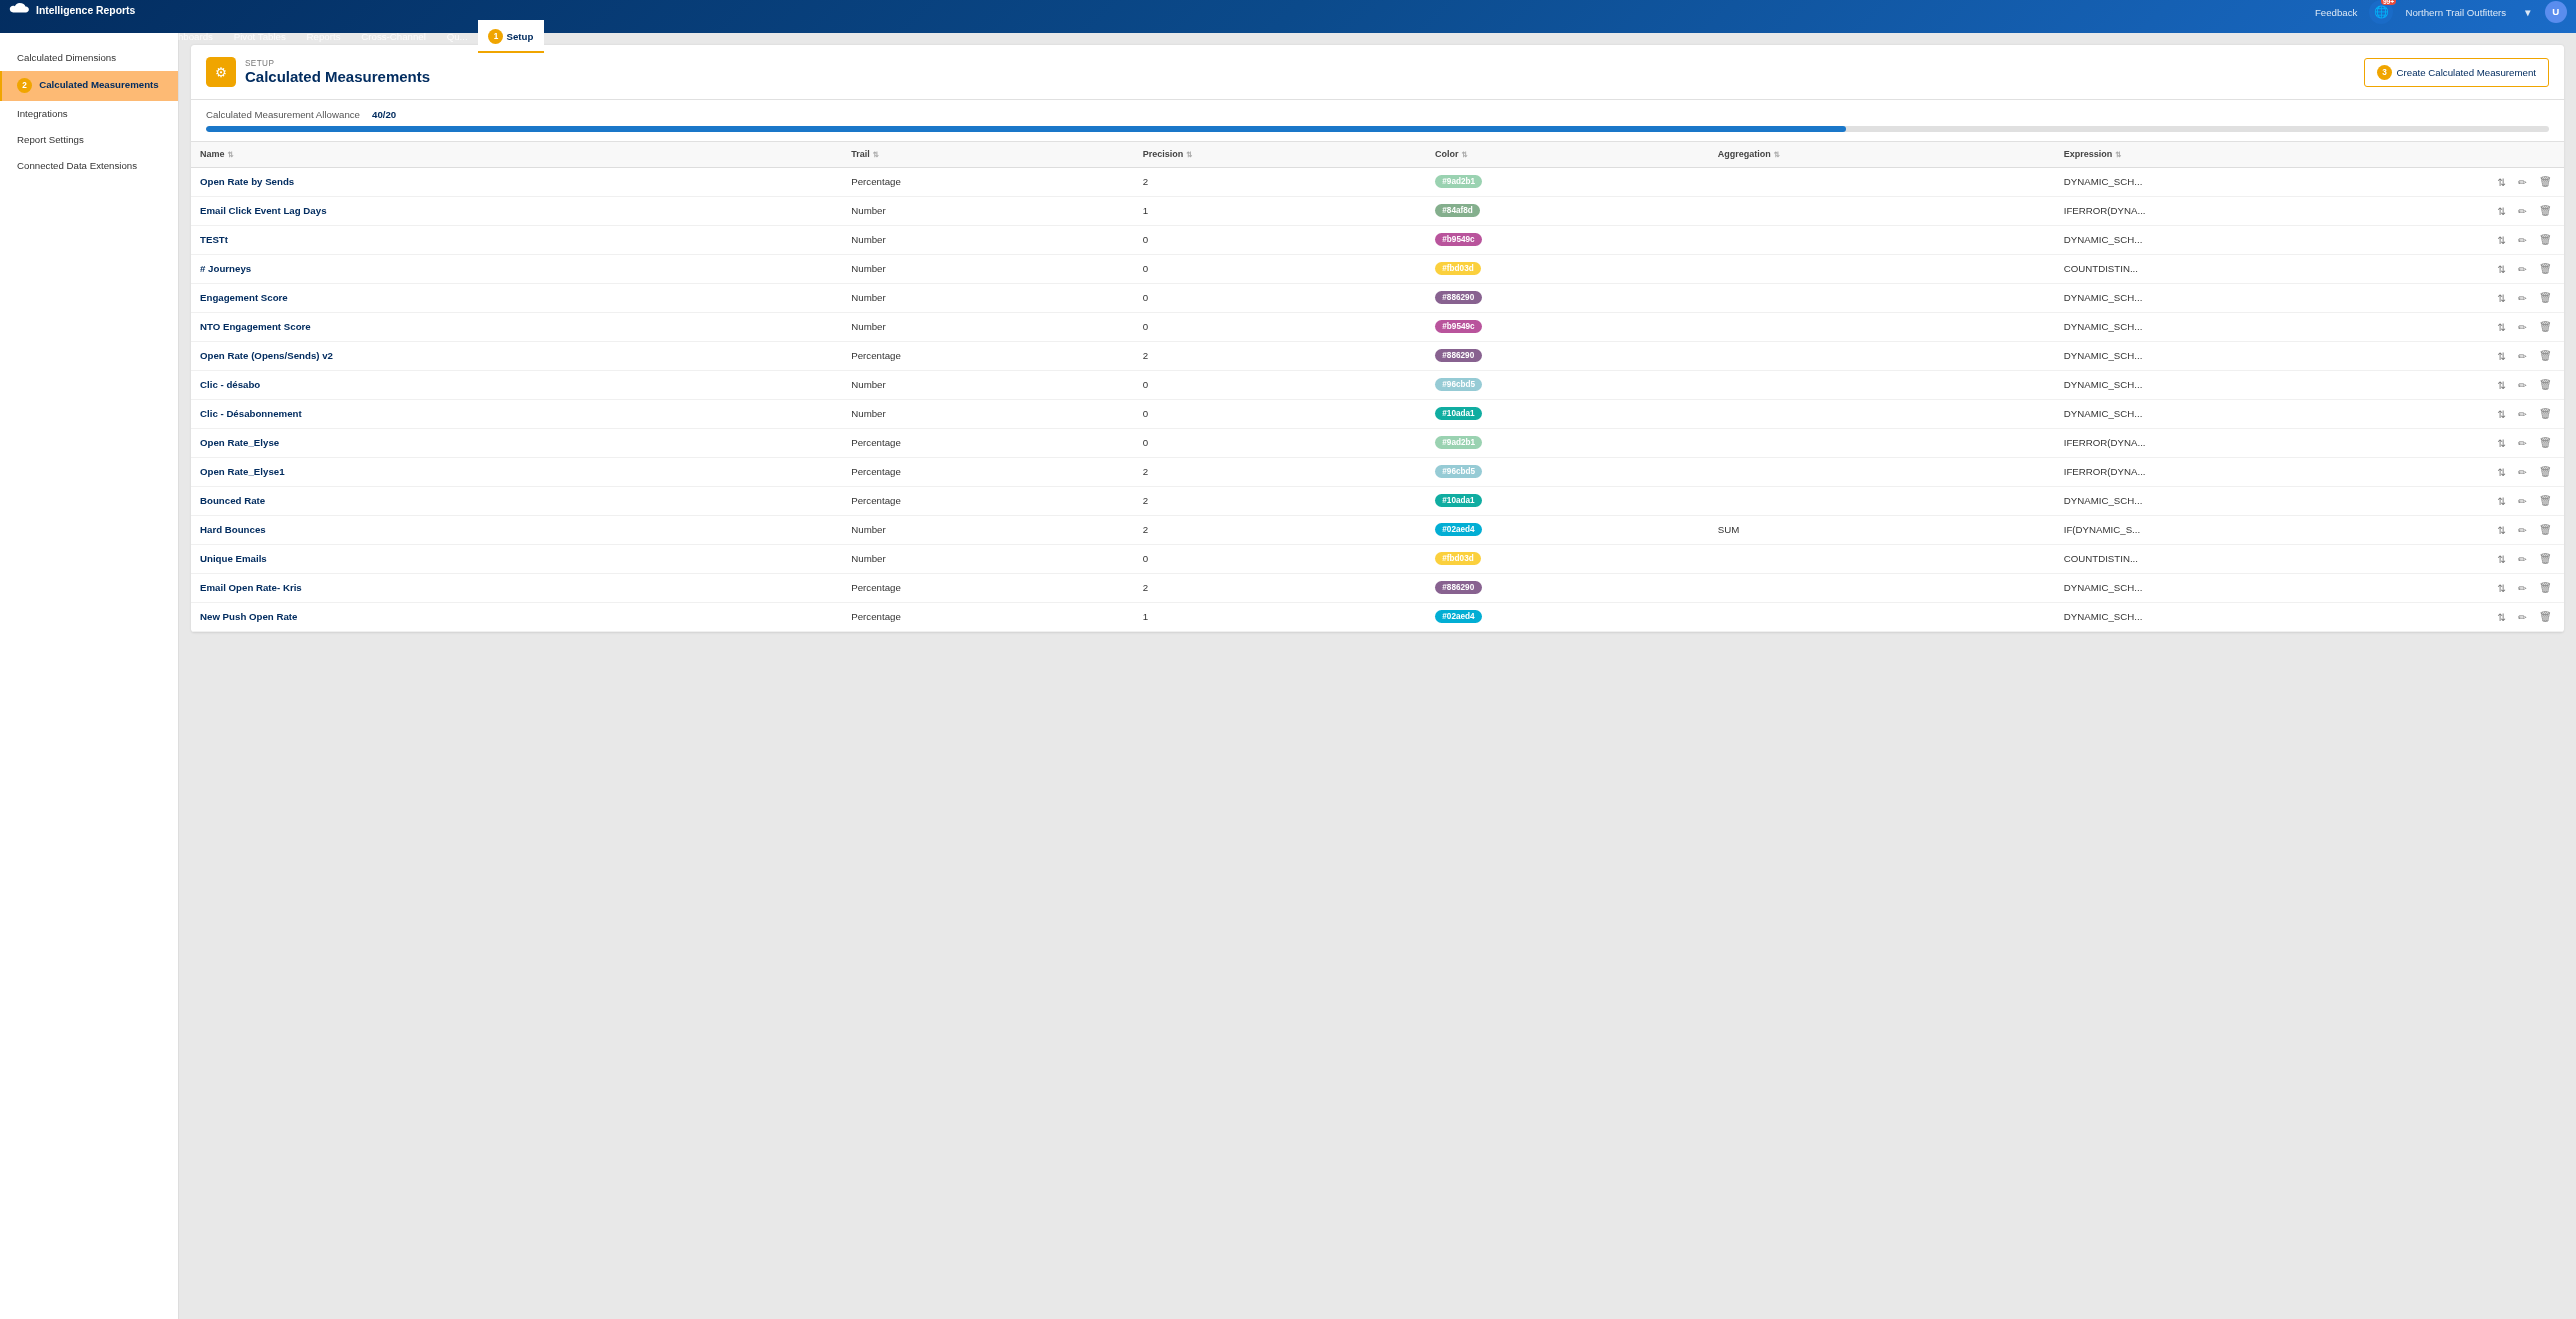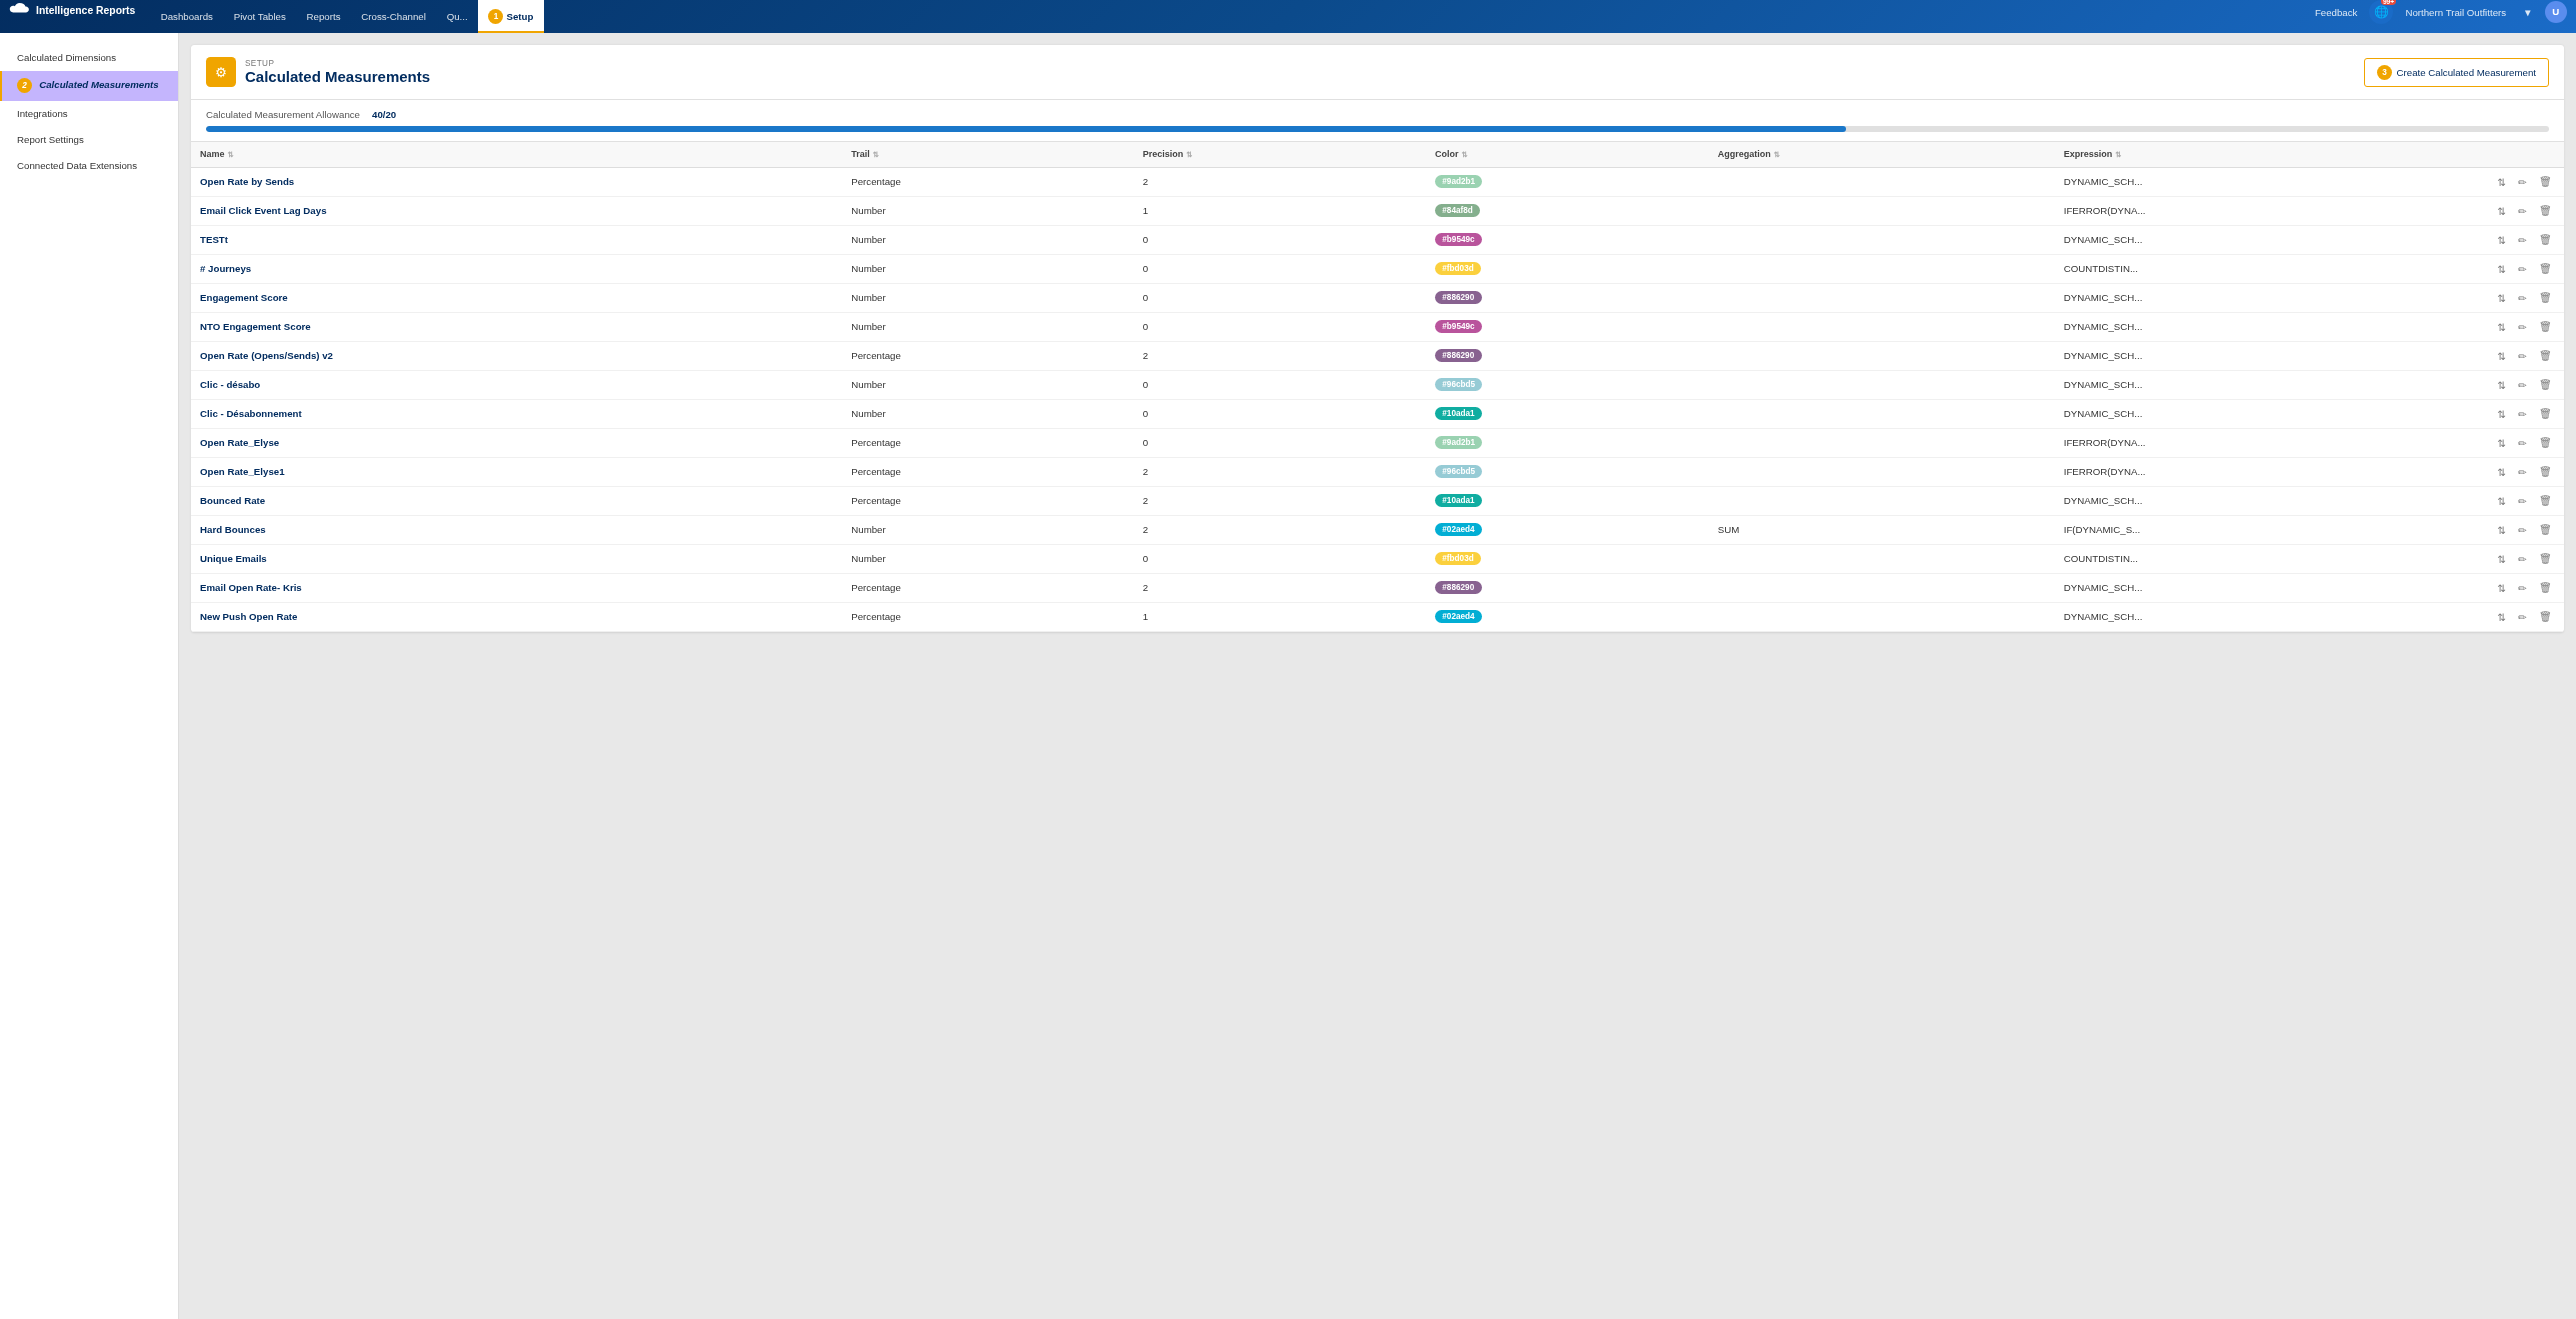--- a/index.html
+++ b/index.html
@@ -29,20 +29,21 @@
       color: white;
       font-size: 10.4px;
       font-weight: 600;
       white-space: nowrap;
     }
     .topnav-links {
       display: flex;
       align-items: stretch;
       flex: 1;
       height: 100%;
+      margin-top: 20px;
     }
     .topnav-link {
       display: flex;
       align-items: center;
       padding: 0 10.4px;
       color: rgba(255,255,255,0.85);
       font-size: 9.7px;
       cursor: pointer;
       position: relative;
       white-space: nowrap;
@@ -138,25 +139,24 @@
       overflow-y: auto;
     }
     .sidebar-item {
       padding: 7.4px 15px;
       cursor: pointer;
       color: #333;
       font-size: 9.7px;
       border-left: 2.2px solid transparent;
     }
     .sidebar-item.active {
-      background: #c4b5fd;
+      background: #fdba74;
       border-left: 2.2px solid #f0a500;
       font-weight: 600;
       color: #032d60;
-      font-style: italic;
     }
     .sidebar-badge {
       display: inline-flex;
       align-items: center;
       justify-content: center;
       width: 15px; height: 15px;
       background: #f0a500;
       color: white;
       border-radius: 50%;
       font-size: 8.2px;

